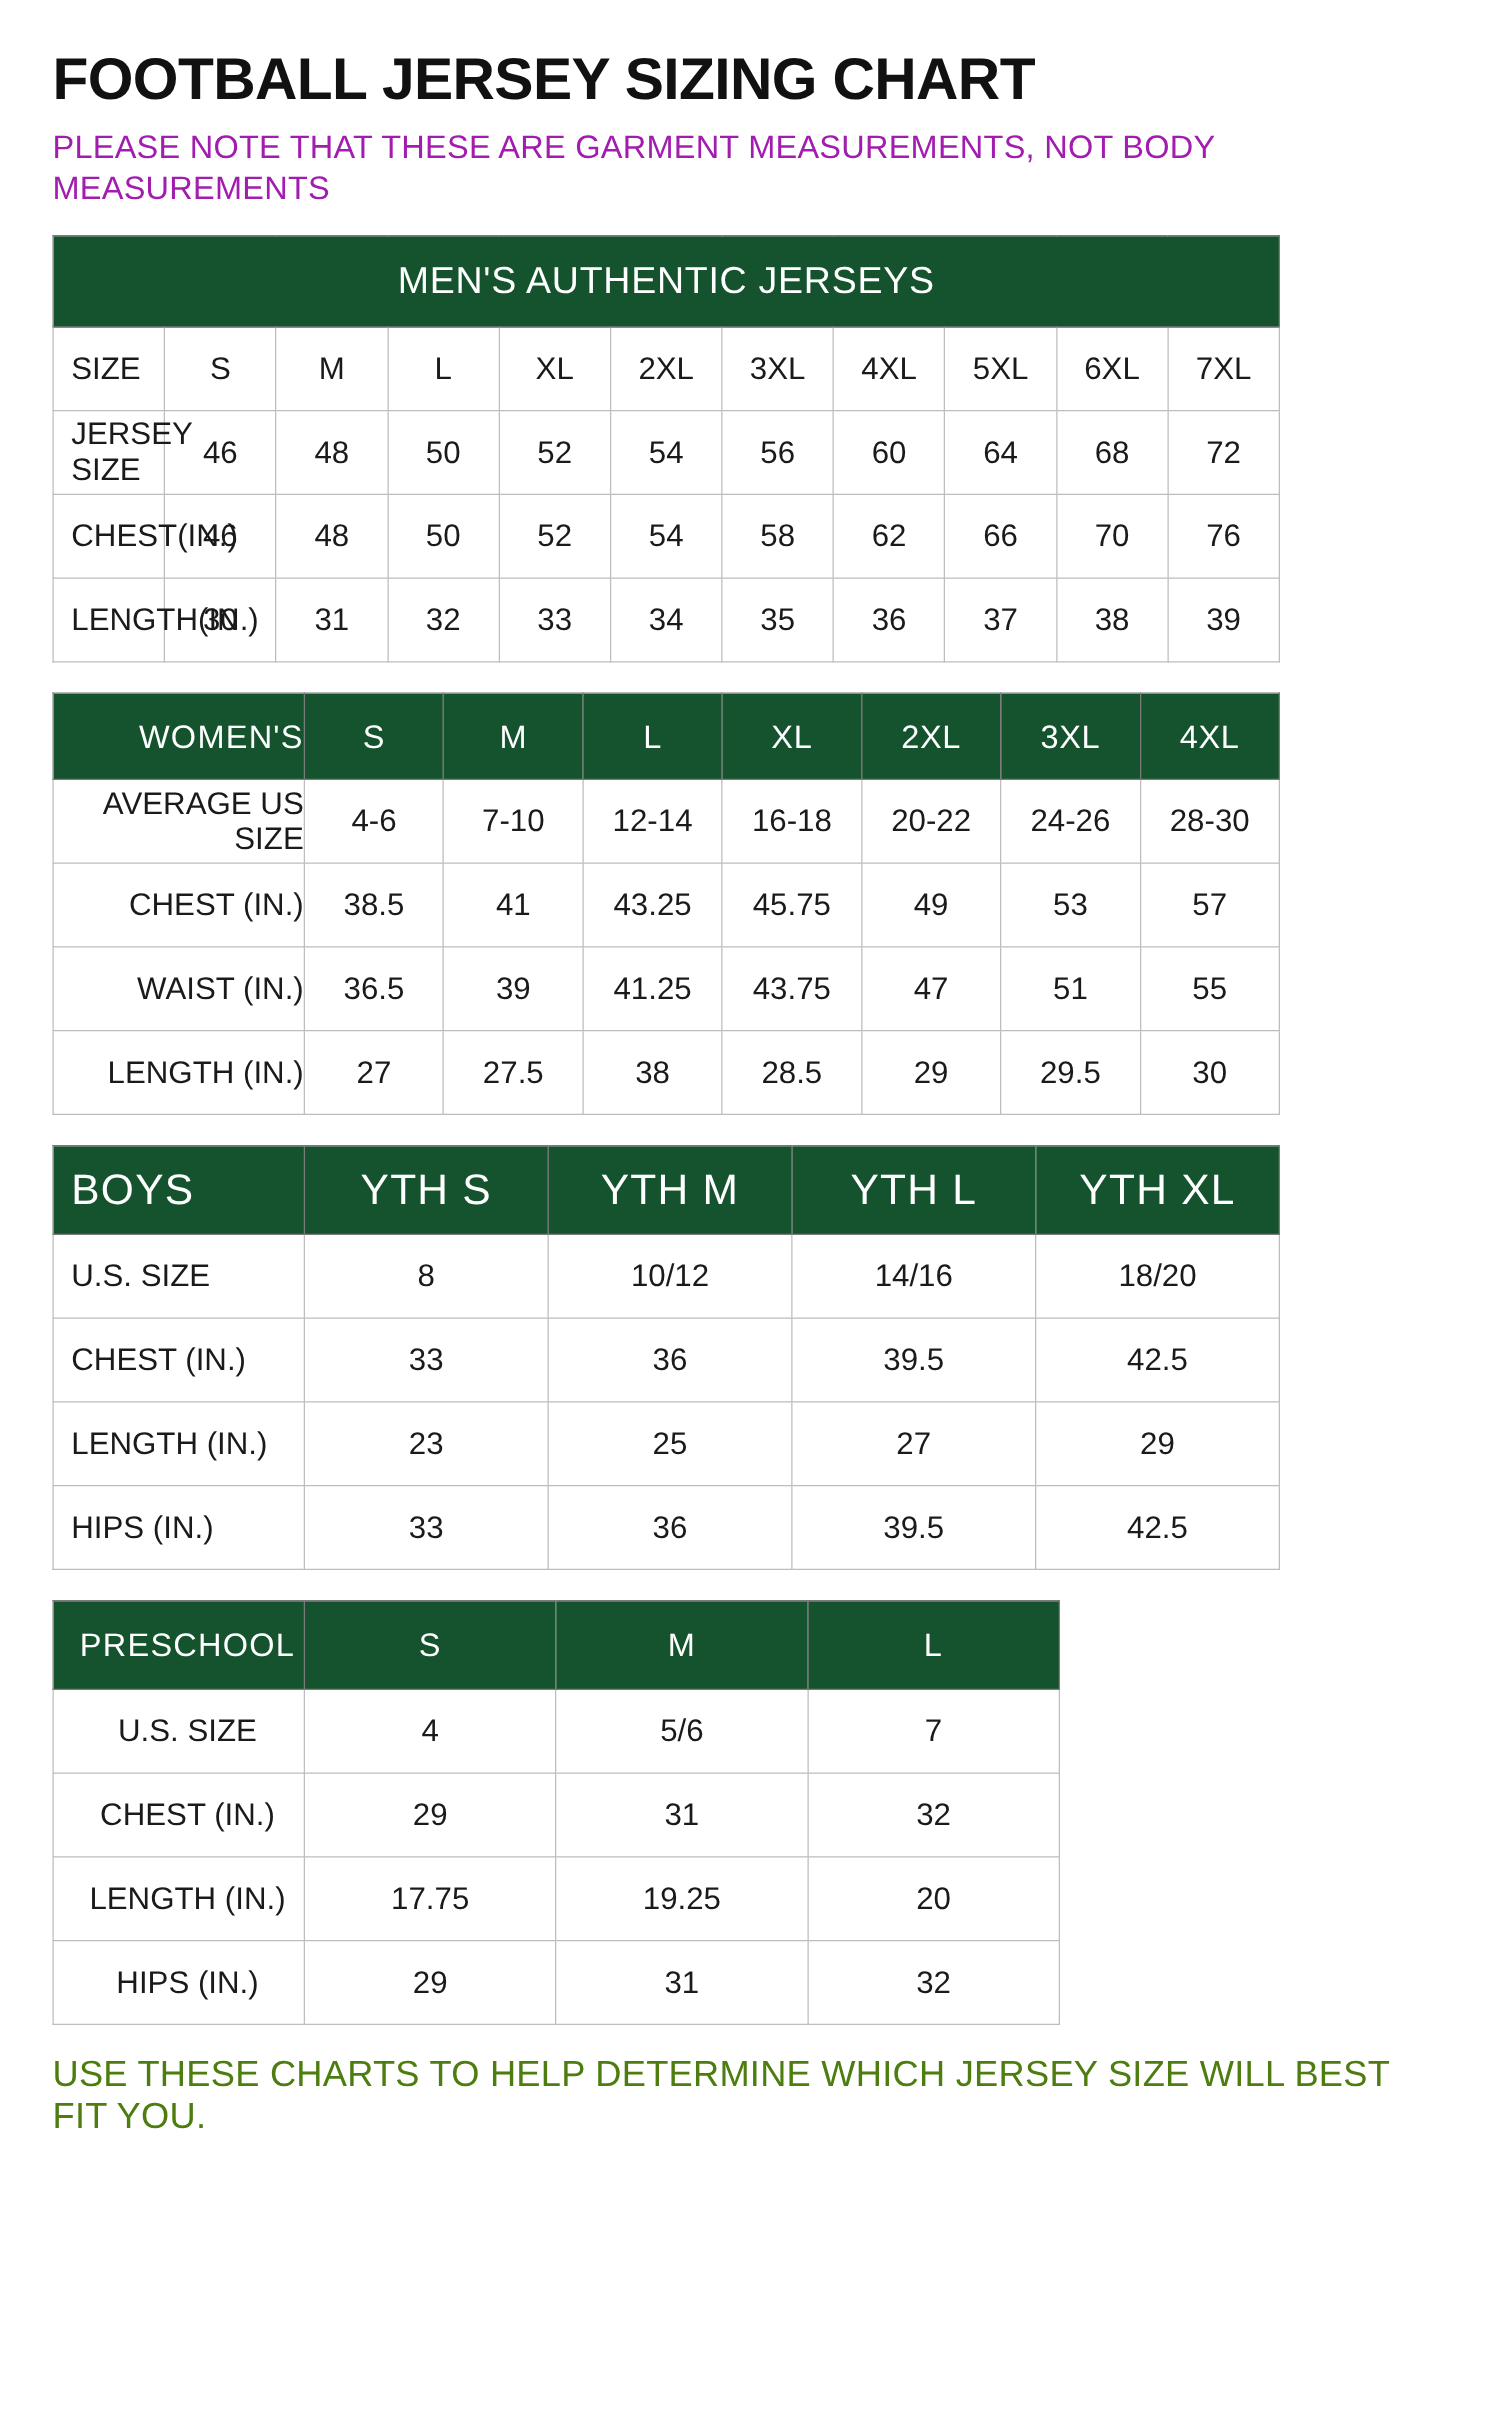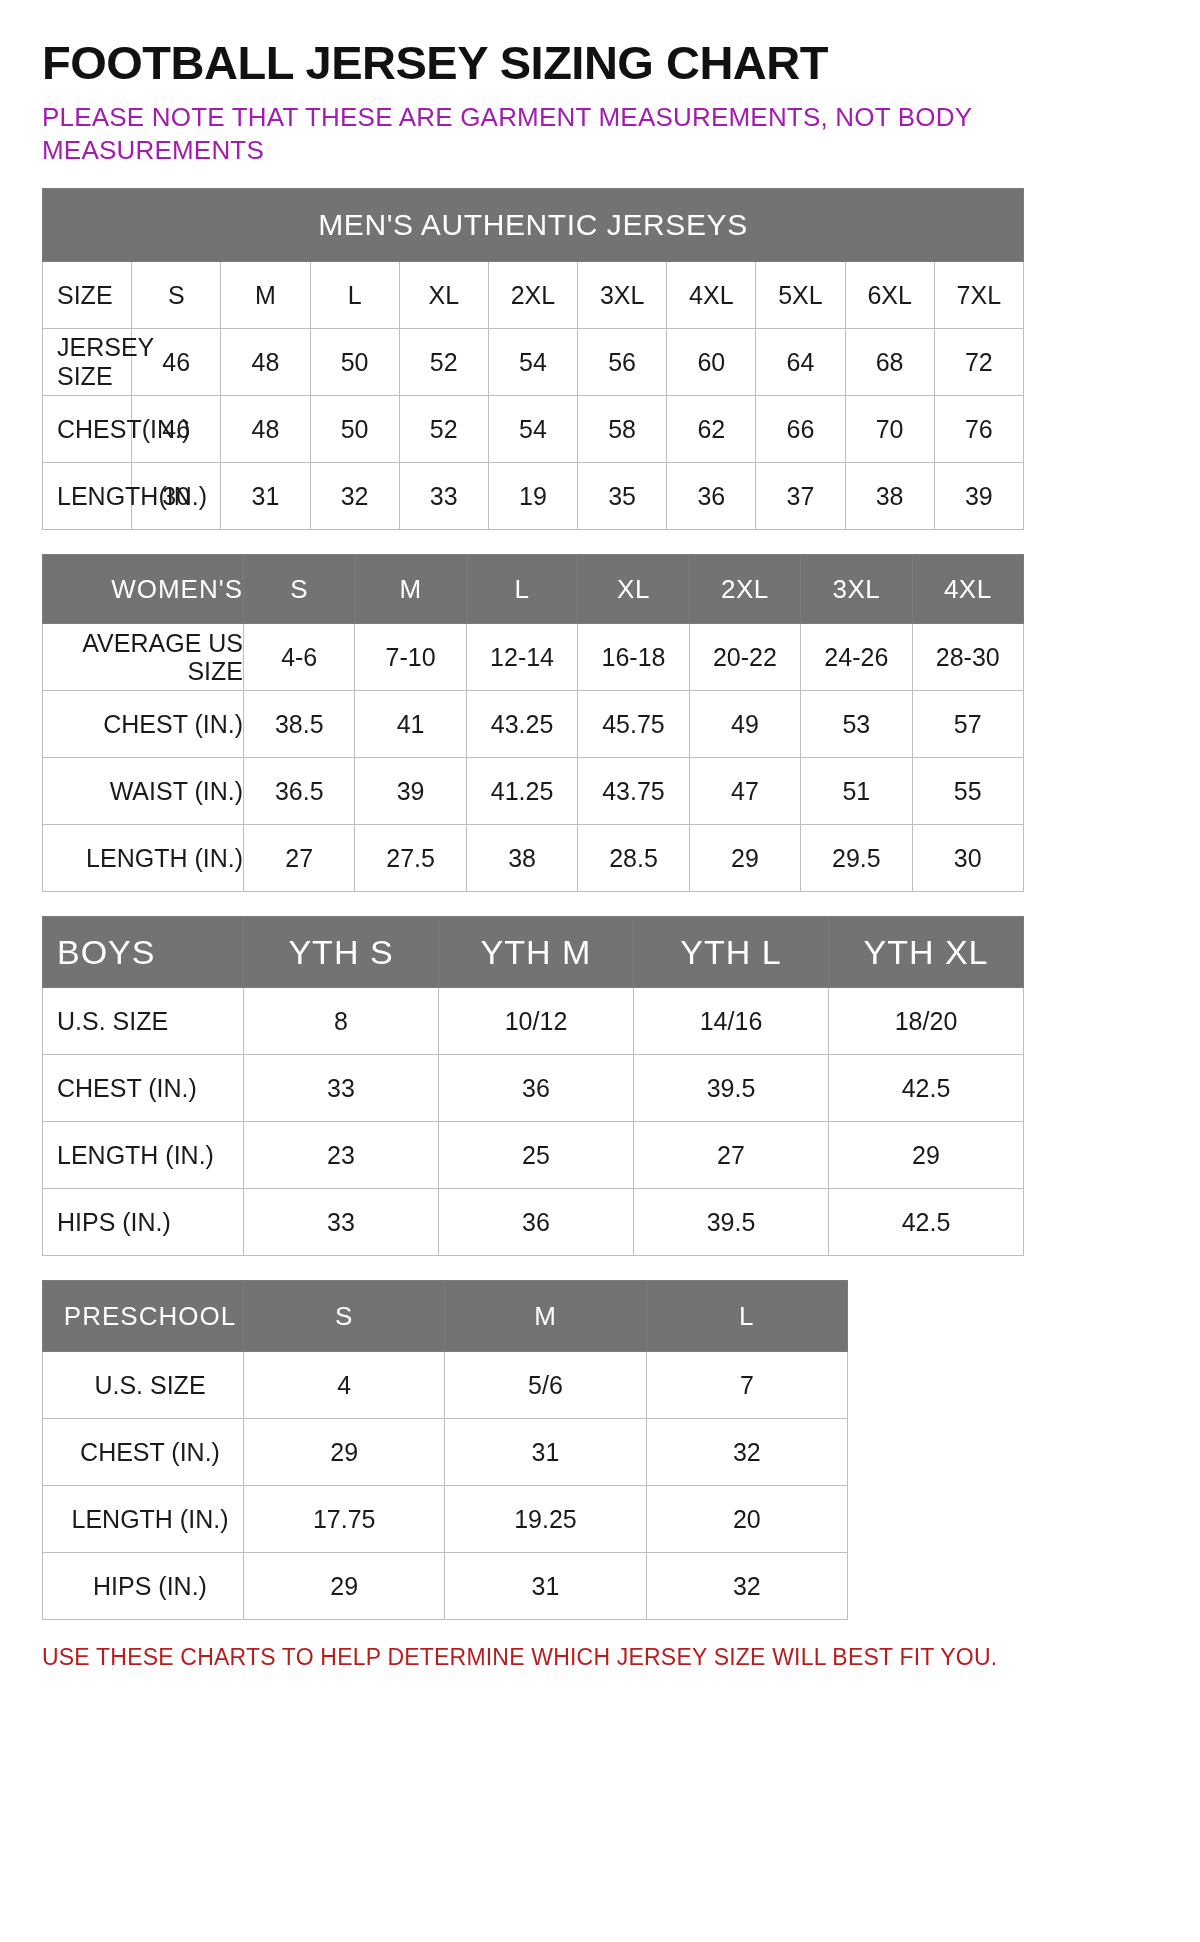--- a/index.html
+++ b/index.html
@@ -47,21 +47,21 @@
   td, th {
     border: 1px solid #bdbdbd;
     text-align: center;
     vertical-align: middle;
     font-weight: normal;
     color: #1a1a1a;
     padding: 0;
     font-size: 25px;
   }
   .band {
-    background: #737373;
+    background: #14532d;
     color: #ffffff;
     border: 1px solid #7b7b7b;
   }
   
   .tbl-men .men-head {
     height: 72px;
     font-size: 30px;
     letter-spacing: 0.6px;
   }
   .tbl-men td {
@@ -119,22 +119,22 @@
     text-align: center;
     padding-left: 14px;
     width: 186px;
   }
   .tbl-pre .hdr {
     height: 70px;
     font-size: 26px;
     letter-spacing: 1px;
   }
   .footer-note {
-    color: #b91c1c;
-    font-size: 23px;
+    color: #4d7c0f;
+    font-size: 29px;
     letter-spacing: 0.2px;
     margin: 8px 0 0 2px;
   }
 </style>
 </head>
 <body>
 
 <div class="page">
 
   <h1 class="main-title">FOOTBALL JERSEY SIZING CHART</h1>
@@ -183,21 +183,21 @@
         <td>66</td>
         <td>70</td>
         <td>76</td>
       </tr>
       <tr>
         <td class="rowlabel">LENGTH(IN.)</td>
         <td>30</td>
         <td>31</td>
         <td>32</td>
         <td>33</td>
-        <td>19</td>
+        <td>34</td>
         <td>35</td>
         <td>36</td>
         <td>37</td>
         <td>38</td>
         <td>39</td>
       </tr>
     </tbody>
   </table>
 
   <table class="tbl-women">

